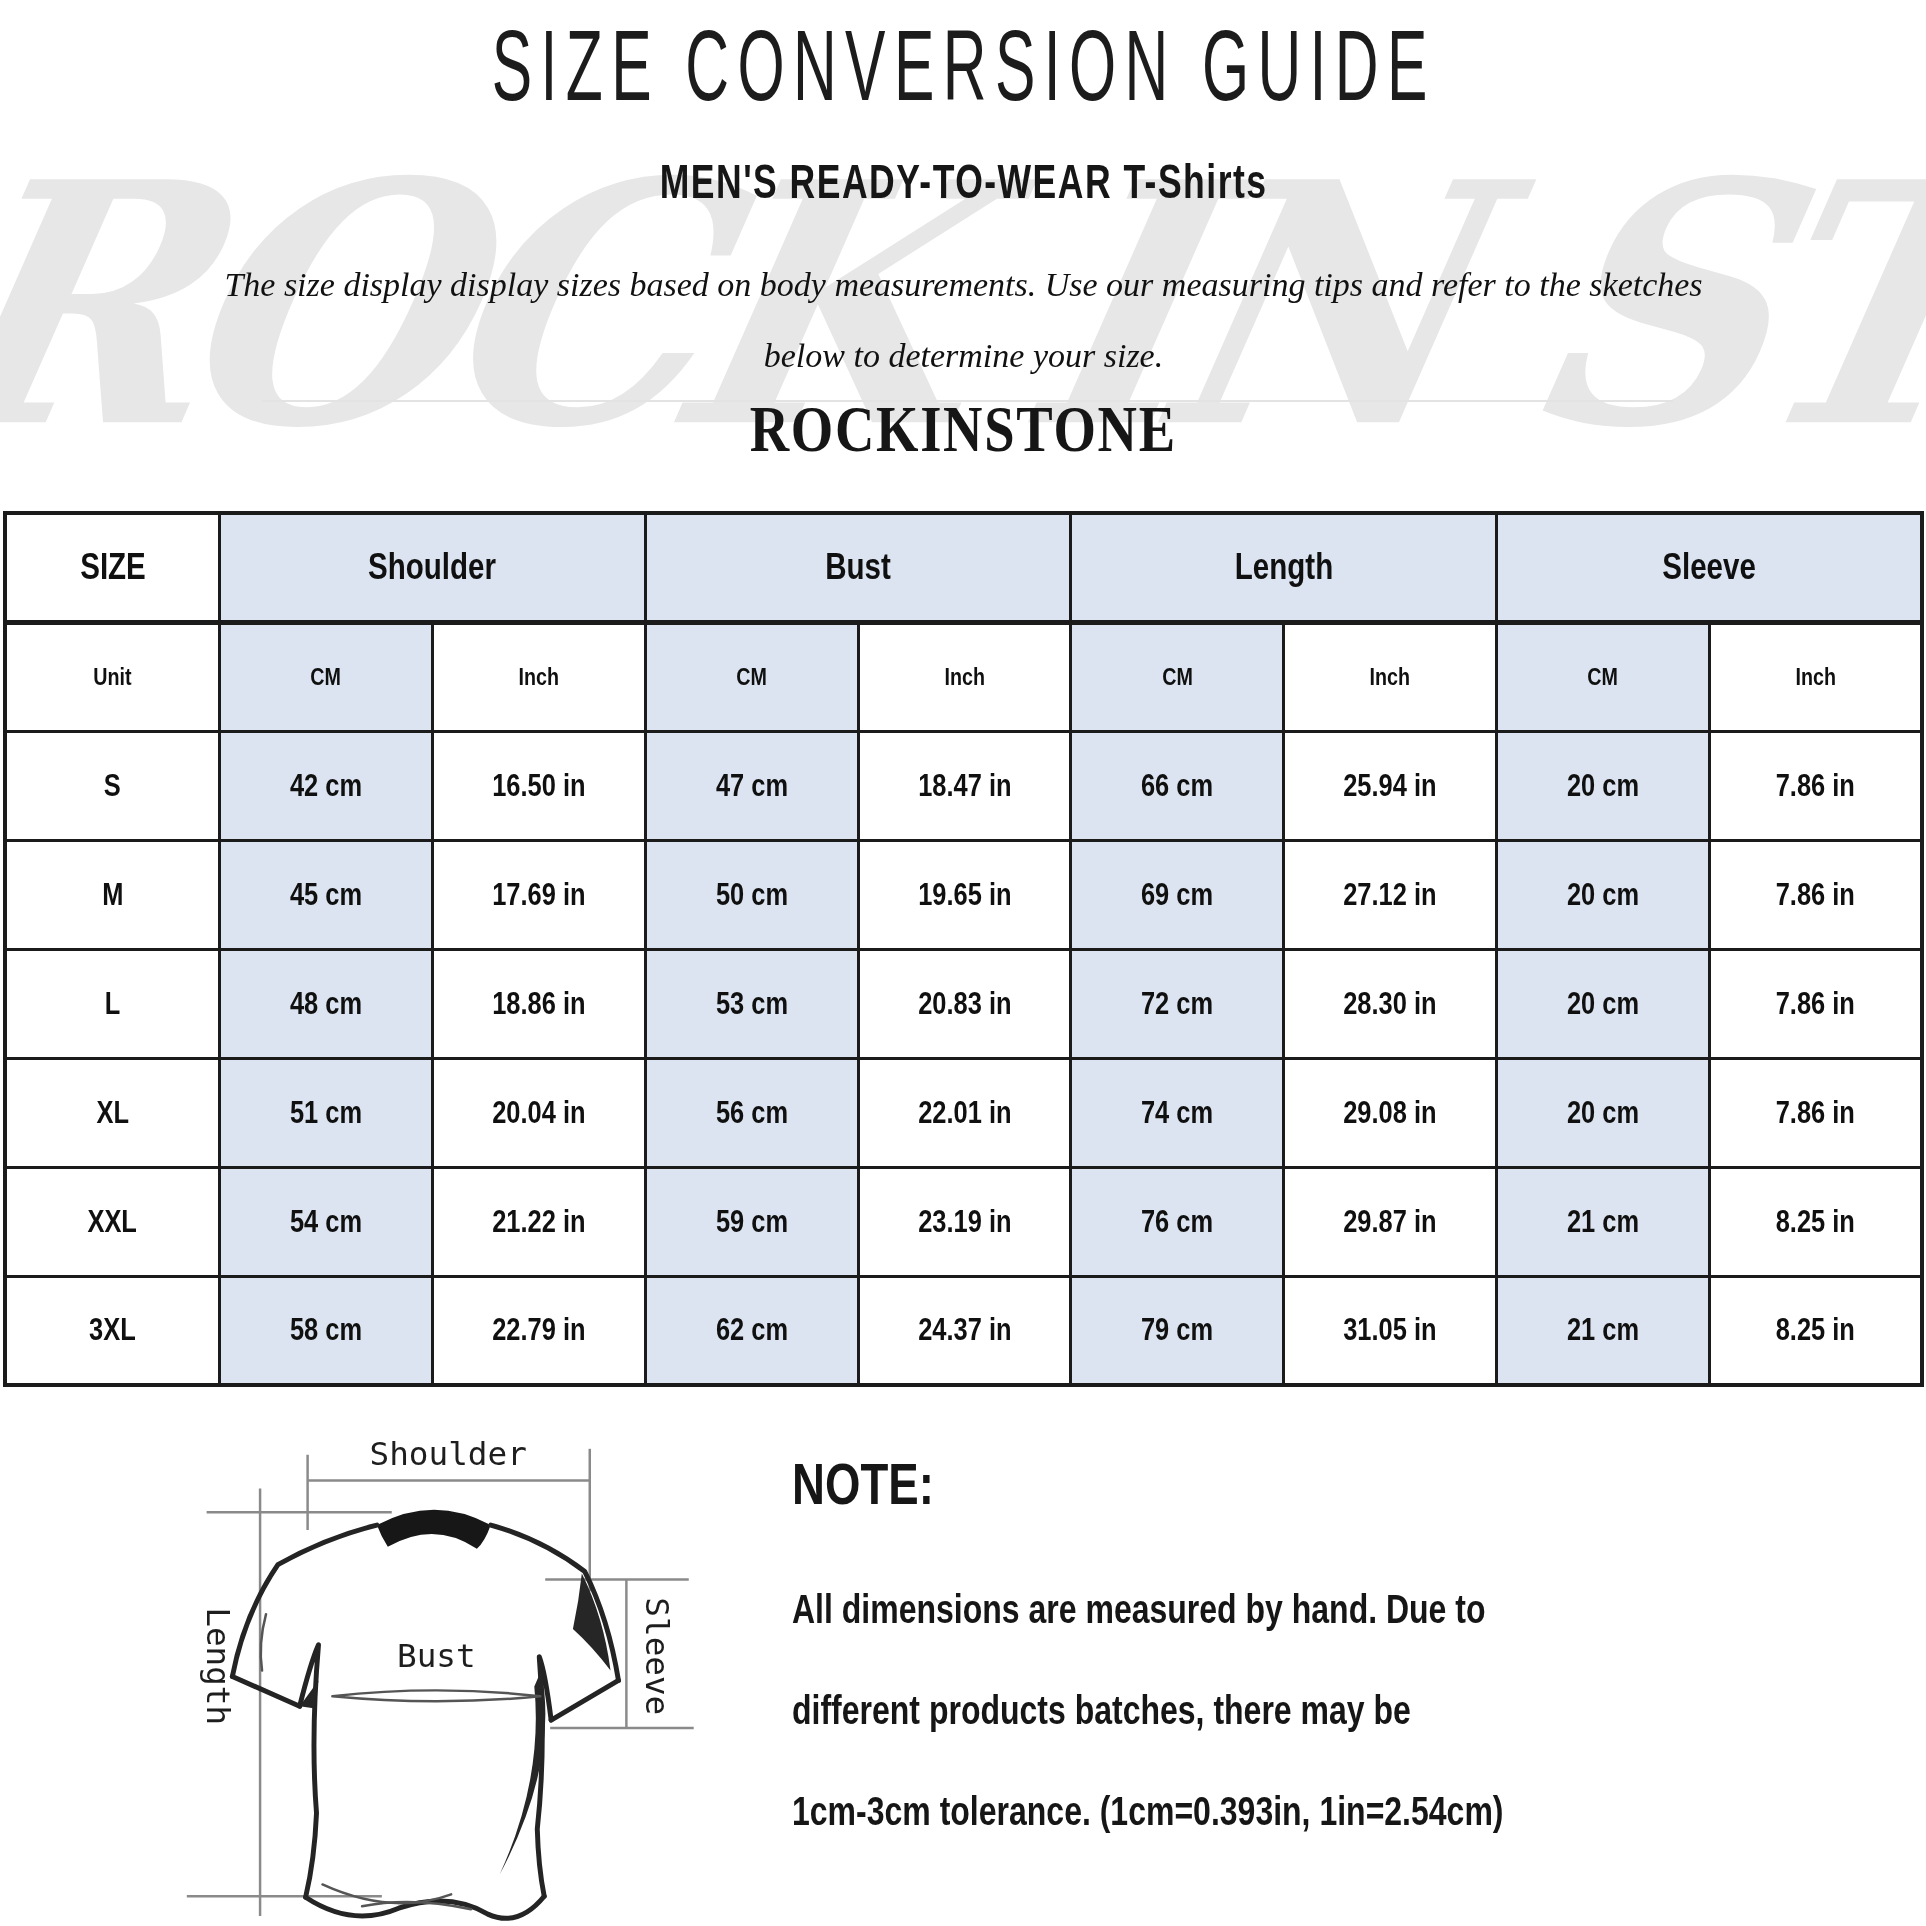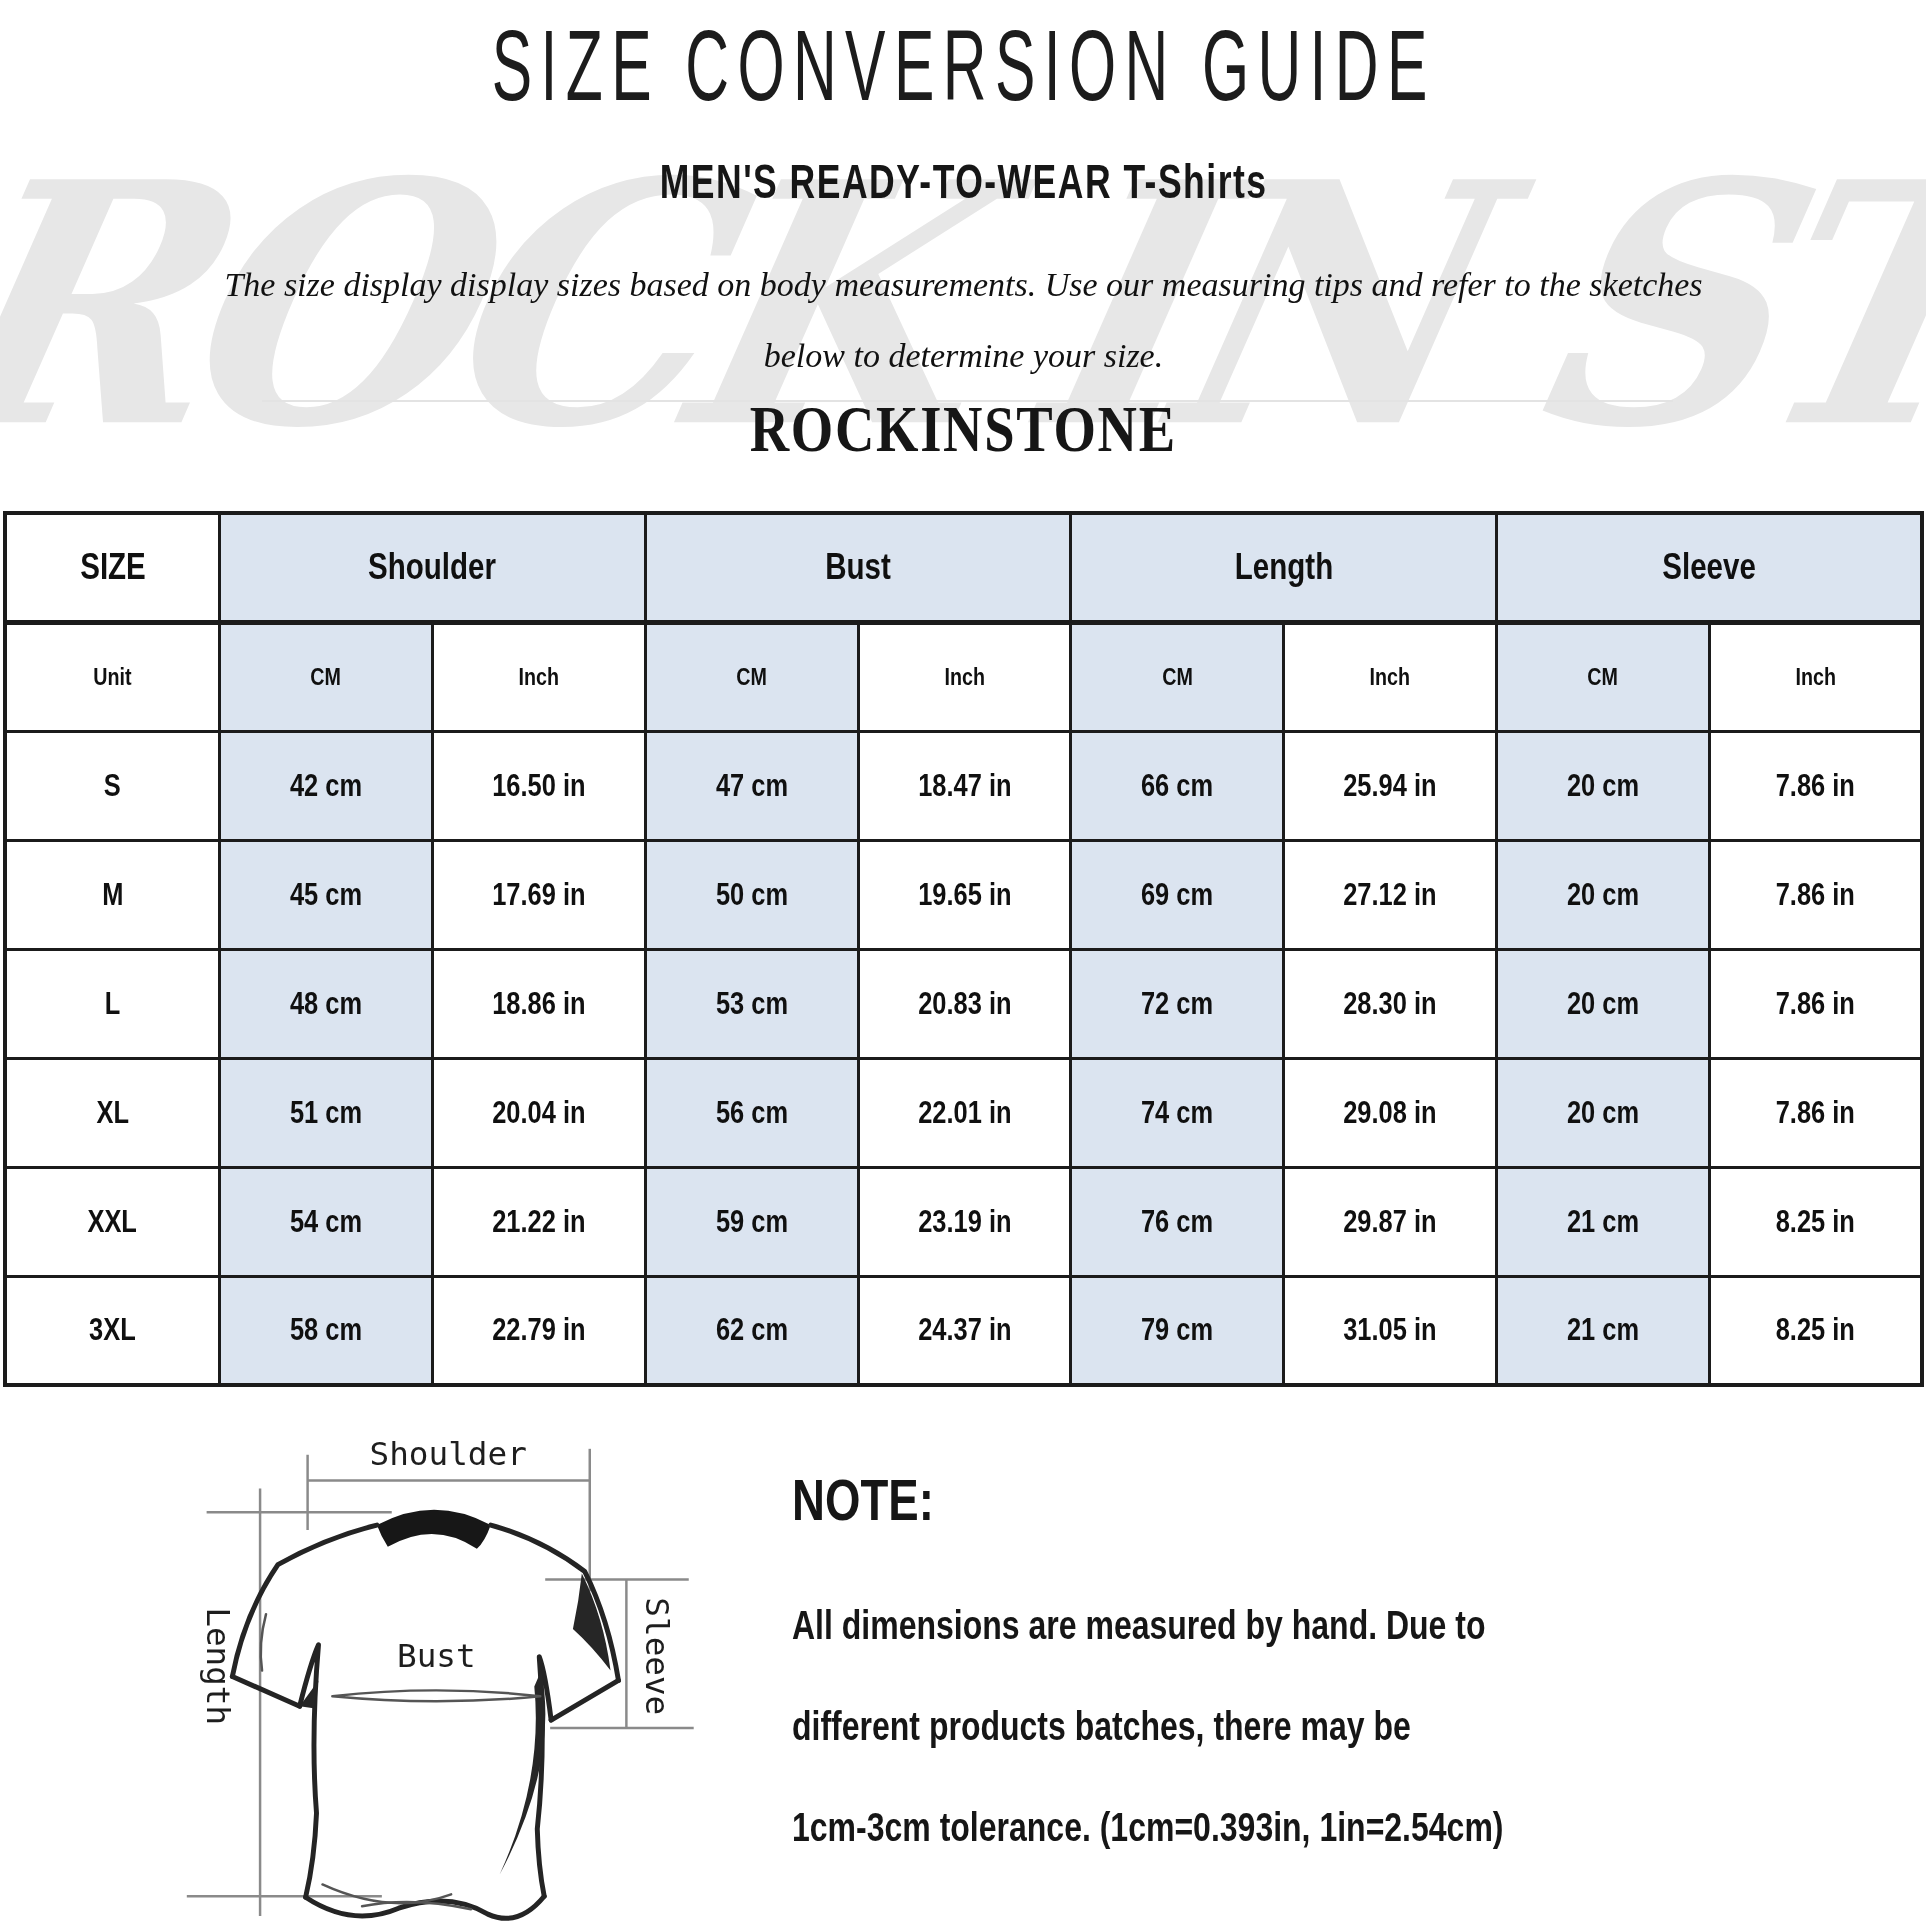--- a/index.html
+++ b/index.html
@@ -34,21 +34,21 @@
   .size-table tr.unit-row td{font-size:24px;}
   .size-table td .cond{display:inline-block;transform:scaleX(0.82);white-space:nowrap;}
   .c-blue{background:#dbe4f0;}
   
   .sketch{position:absolute;left:149px;top:1431px;z-index:2;}
   .sketch text{font-family:"DejaVu Sans Mono",monospace;font-size:33px;fill:#1e1e1e;}
   .dim{stroke:#8a8a8a;stroke-width:2.5;fill:none;}
   .shirt{stroke:#242424;stroke-width:5;fill:none;stroke-linecap:round;stroke-linejoin:round;}
   .shirt-thin{stroke:#555;stroke-width:2.5;fill:none;stroke-linecap:round;}
   .note{position:absolute;left:792px;top:1451px;width:1119px;z-index:2;}
-  .note-heading{font-size:57px;font-weight:bold;margin:16px 0 42px 0;}
+  .note-heading{font-size:57px;font-weight:bold;margin:0 0 42px 0;}
   .note-line{font-size:40px;font-weight:bold;line-height:101px;white-space:nowrap;}
   .note .cond{display:inline-block;transform:scaleX(0.80);transform-origin:left center;}
 </style>
 </head>
 <body>
 
 <div class="page">
 
   <div class="watermark">ROCK IN STONE</div>
   <div class="brand-rule"></div>

